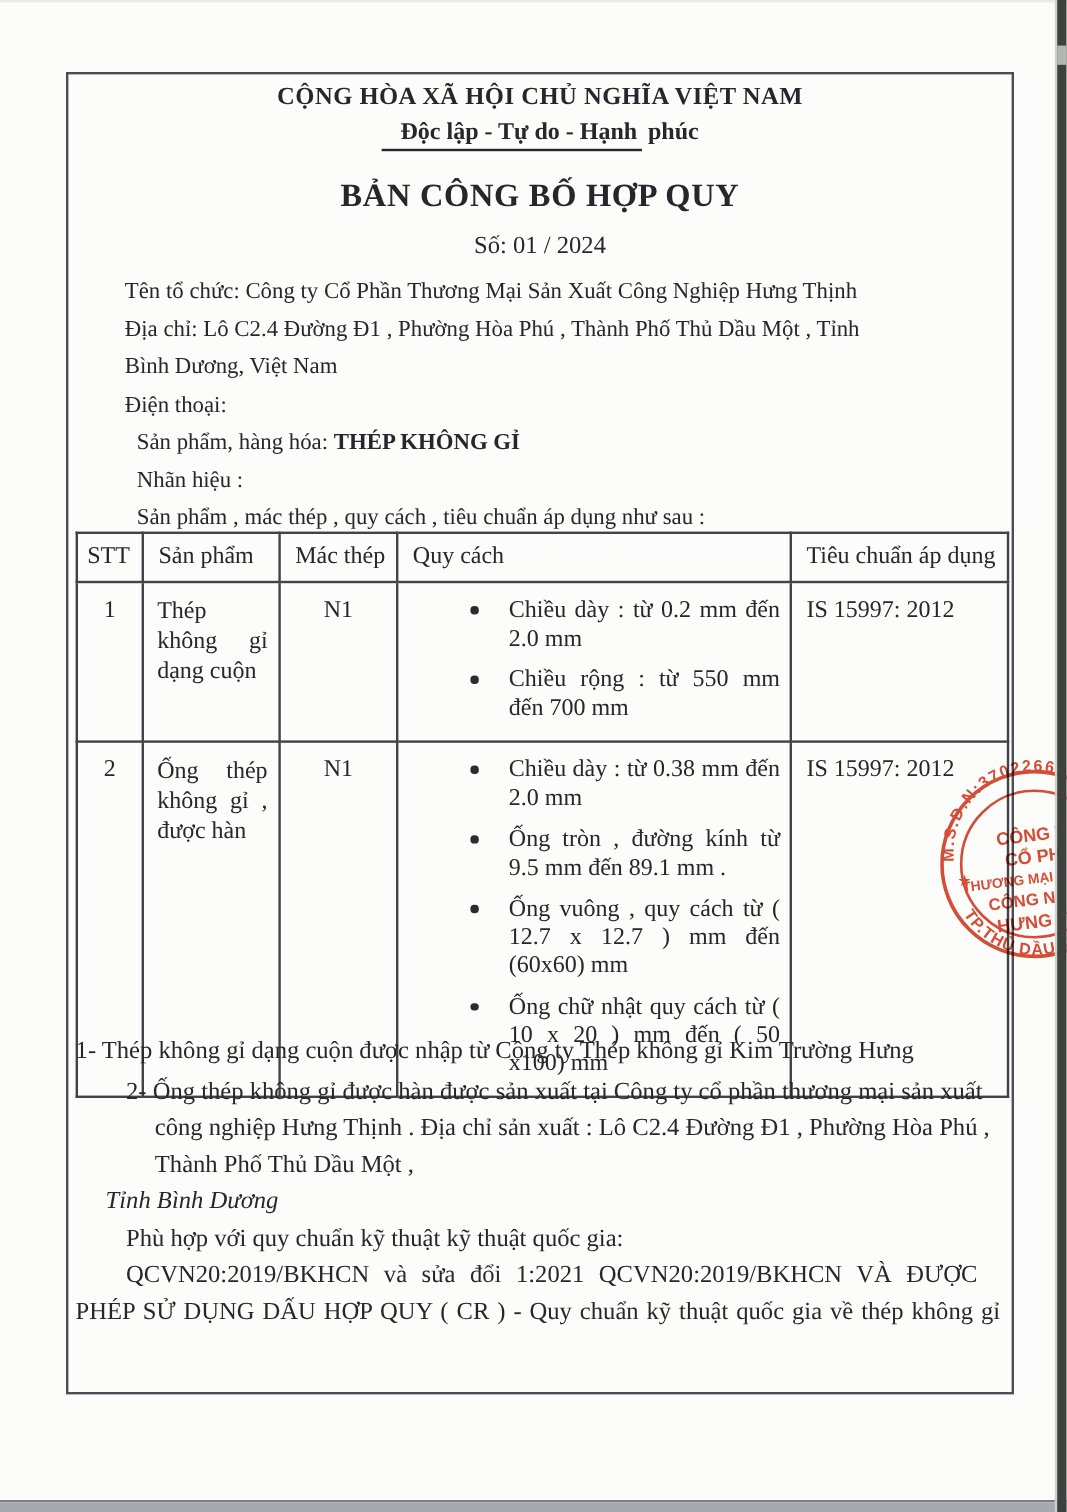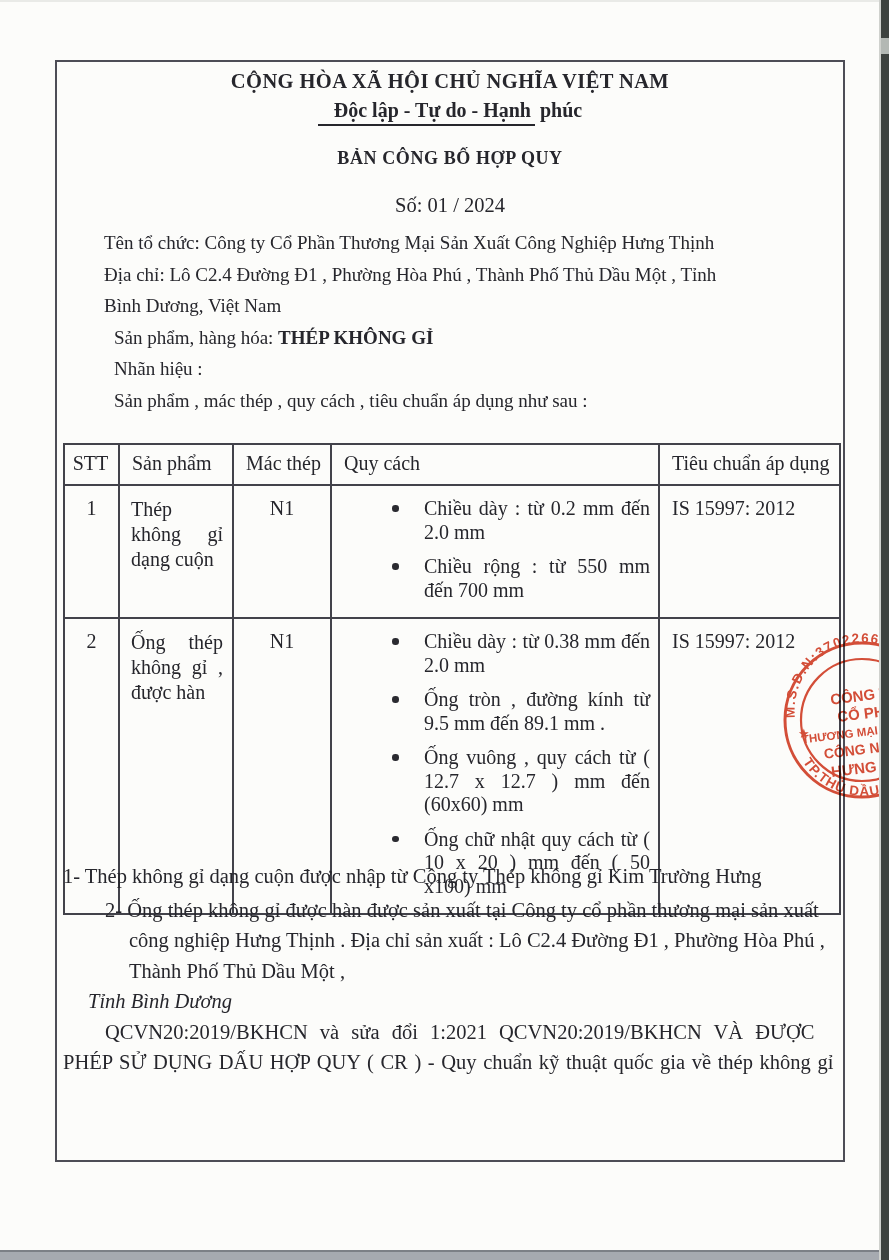--- a/index.html
+++ b/index.html
@@ -20,21 +20,21 @@
   .frame {
     position:absolute; box-sizing:border-box;
     left:55px; top:60px; width:790px; height:1102px;
     border:2px solid #4d4d56;
   }
 
   .center-line { position:absolute; left:55px; width:790px; text-align:center; }
   .nat1 { top:70px;  font-weight:bold; font-size:20.5px; letter-spacing:0.4px; }
   .nat2 { top:99px;  font-weight:bold; font-size:20px; }
   .nat2 .u { border-bottom:2.5px solid #26262c; padding:0 4px 3px 16px; }
-  .doc-title { top:148px; font-weight:bold; font-size:18px; letter-spacing:0.6px; }
+  .doc-title { top:148px; font-weight:bold; font-size:27px; letter-spacing:0.6px; }
   .doc-number { top:194px; font-size:20.5px; }
 
   .info { position:absolute; left:104px; top:227px; width:736px; font-size:19px; line-height:31.5px; }
   .info .ind { padding-left:10px; }
   .info b { font-weight:bold; }
 
   table.doc-table {
     position:absolute; left:63px; top:443px; width:776px;
     border-collapse:collapse; table-layout:fixed; font-size:20px;
   }
@@ -92,20 +92,21 @@
   <div class="center-line nat2"><span class="u">Độc lập - Tự do - Hạnh</span><span> phúc</span></div>
   <div class="center-line nat1">CỘNG HÒA XÃ HỘI CHỦ NGHĨA VIỆT NAM</div>
 
   <div class="center-line doc-title">BẢN CÔNG BỐ HỢP QUY</div>
   <div class="center-line doc-number">Số: 01 / 2024</div>
 
   <div class="info">
     <div>Tên tổ chức: Công ty Cổ Phần Thương Mại Sản Xuất Công Nghiệp Hưng Thịnh</div>
     <div>Địa chỉ: Lô C2.4 Đường Đ1 , Phường Hòa Phú , Thành Phố Thủ Dầu Một , Tỉnh</div>
     <div>Bình Dương, Việt Nam</div>
+    <div>Điện thoại:</div>
     <div class="ind"><span>Sản phẩm, hàng hóa: </span><b>THÉP KHÔNG GỈ</b></div>
     <div class="ind">Nhãn hiệu :</div>
     <div class="ind">Sản phẩm , mác thép , quy cách , tiêu chuẩn áp dụng như sau :</div>
   </div>
 
   <table class="doc-table">
     <colgroup>
         <col class="c1">
         <col class="c2">
         <col class="c3">
@@ -148,20 +149,21 @@
     </tr>
   </tbody>
     </table>
 
   <div class="notes">
     <div class="n-l1">1- Thép không gỉ dạng cuộn được nhập từ Công ty Thép không gỉ Kim Trường Hưng</div>
     <div class="n-l3">2- Ống thép không gỉ được hàn được sản xuất tại Công ty cổ phần thương mại sản xuất</div>
     <div class="n-l4">công nghiệp Hưng Thịnh . Địa chỉ sản xuất : Lô C2.4 Đường Đ1 , Phường Hòa Phú ,</div>
     <div class="n-l5">Thành Phố Thủ Dầu Một ,</div>
     <div class="n-l6">Tỉnh Bình Dương</div>
+    <div class="n-l7">Phù hợp với quy chuẩn kỹ thuật kỹ thuật quốc gia:</div>
     <div class="n-l8">QCVN20:2019/BKHCN và sửa đổi 1:2021 QCVN20:2019/BKHCN VÀ ĐƯỢC</div>
     <div class="n-l9">PHÉP SỬ DỤNG DẤU HỢP QUY ( CR ) - Quy chuẩn kỹ thuật quốc gia về thép không gỉ</div>
   </div>
 
   <svg class="stamp" viewBox="0 0 240 244" xmlns="http://www.w3.org/2000/svg">
     <defs>
       <path id="arcTop" d="M 53 120 A 68 68 0 0 1 184 88"></path>
       <path id="arcBottom" d="M 60 162 A 70 70 0 0 0 186 154"></path>
     </defs>
     <circle cx="120" cy="122" r="77" fill="none" stroke="#d4452e" stroke-width="3"></circle>

